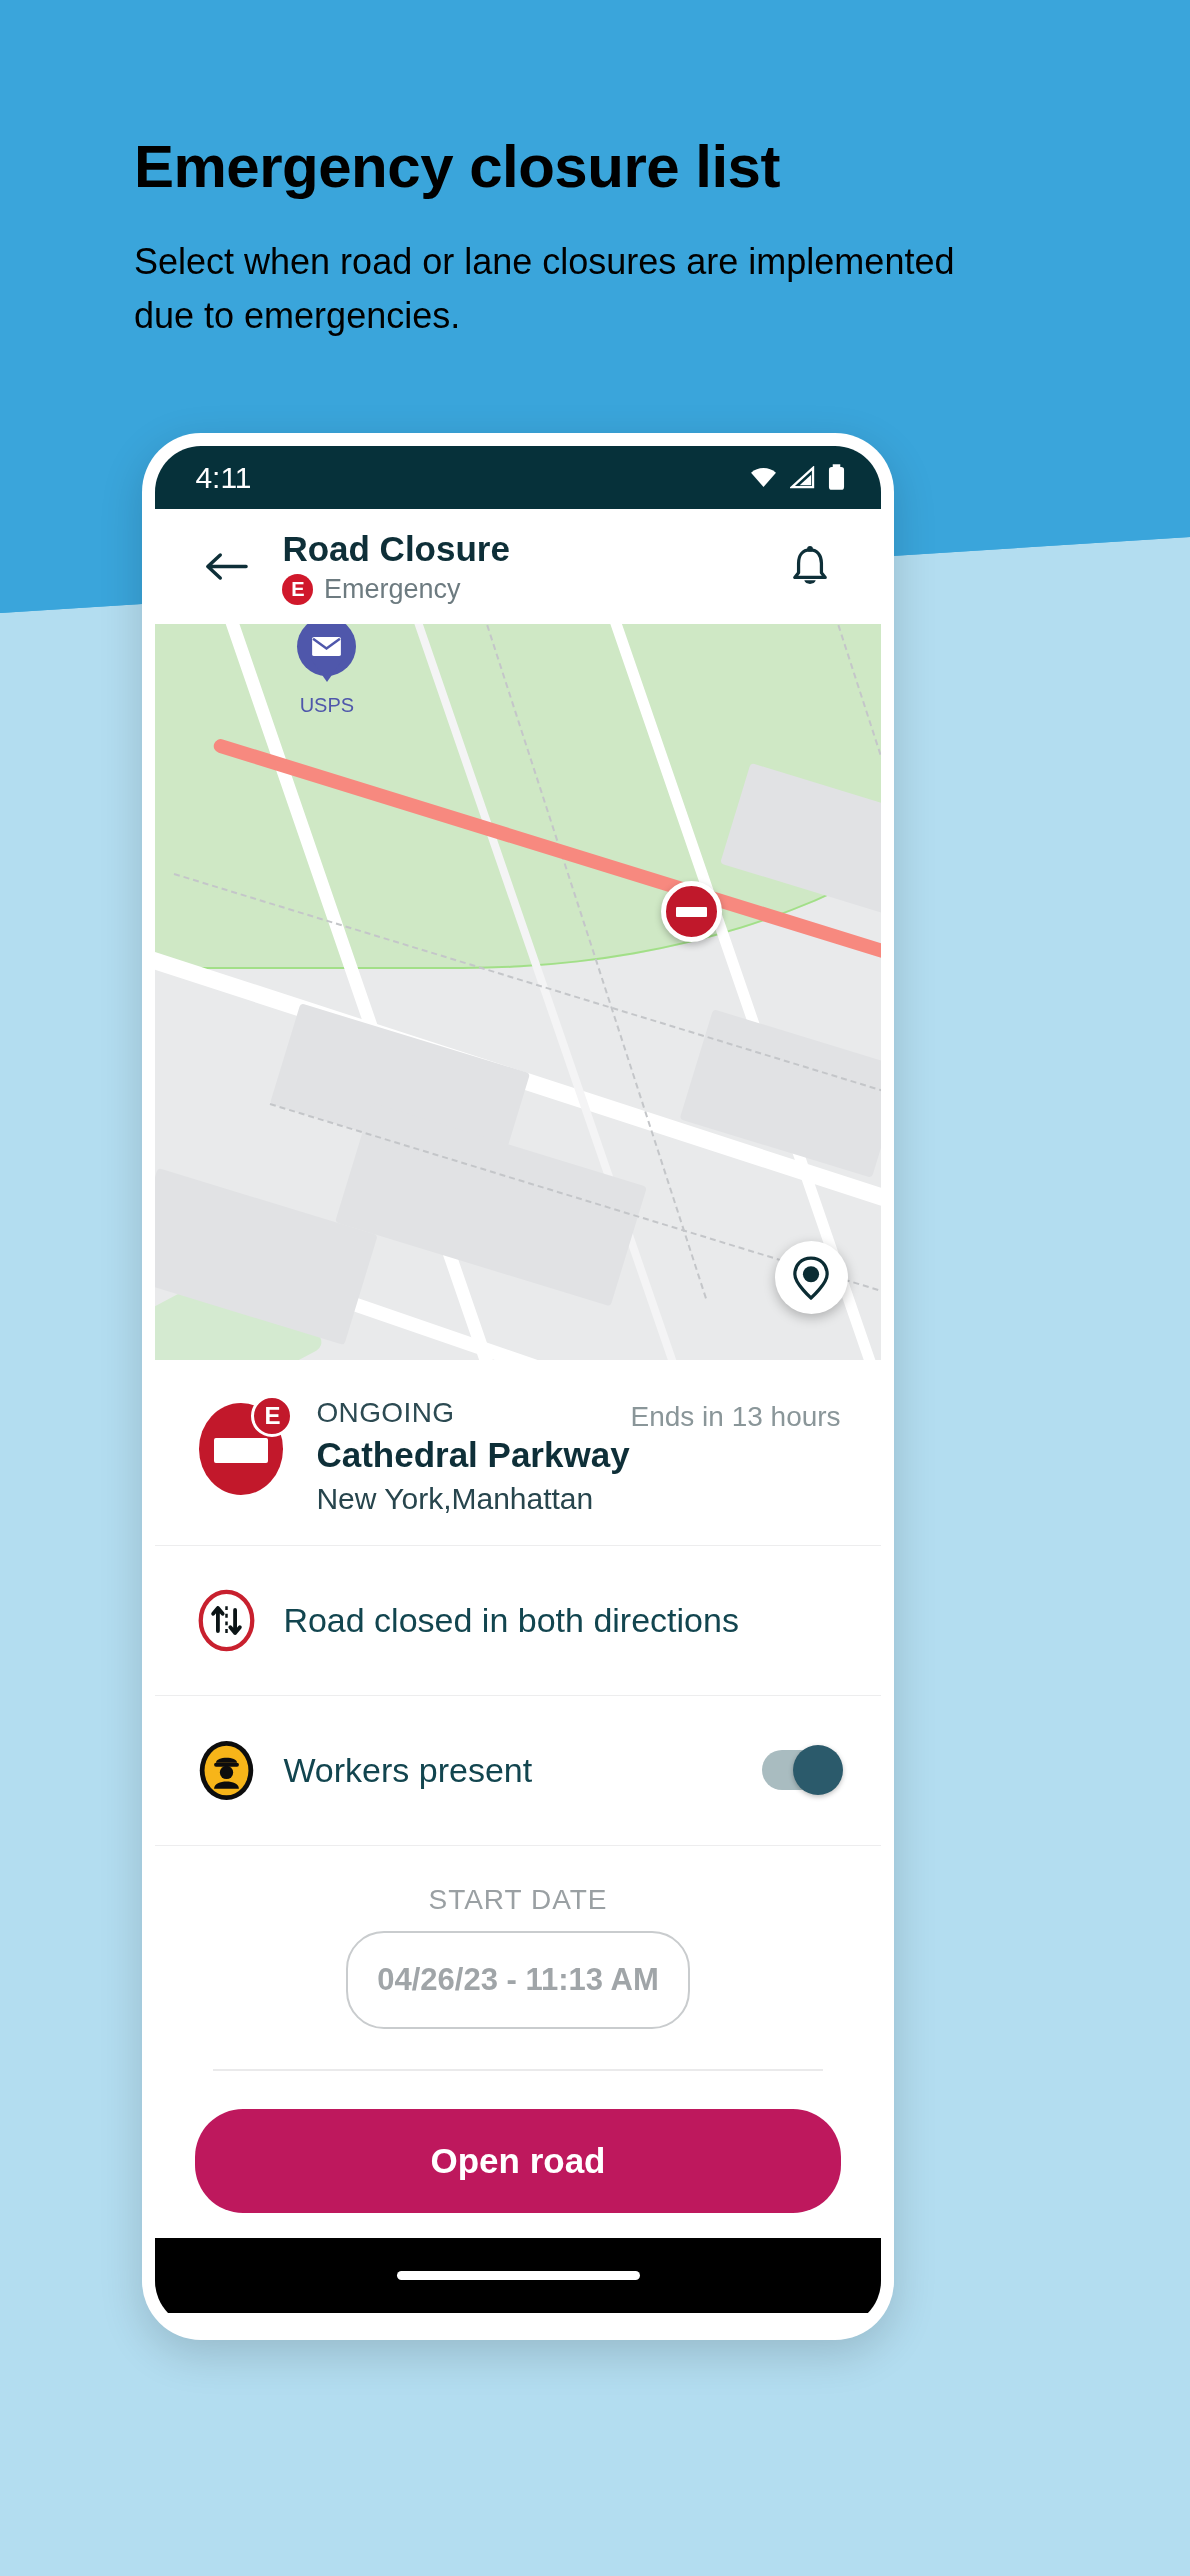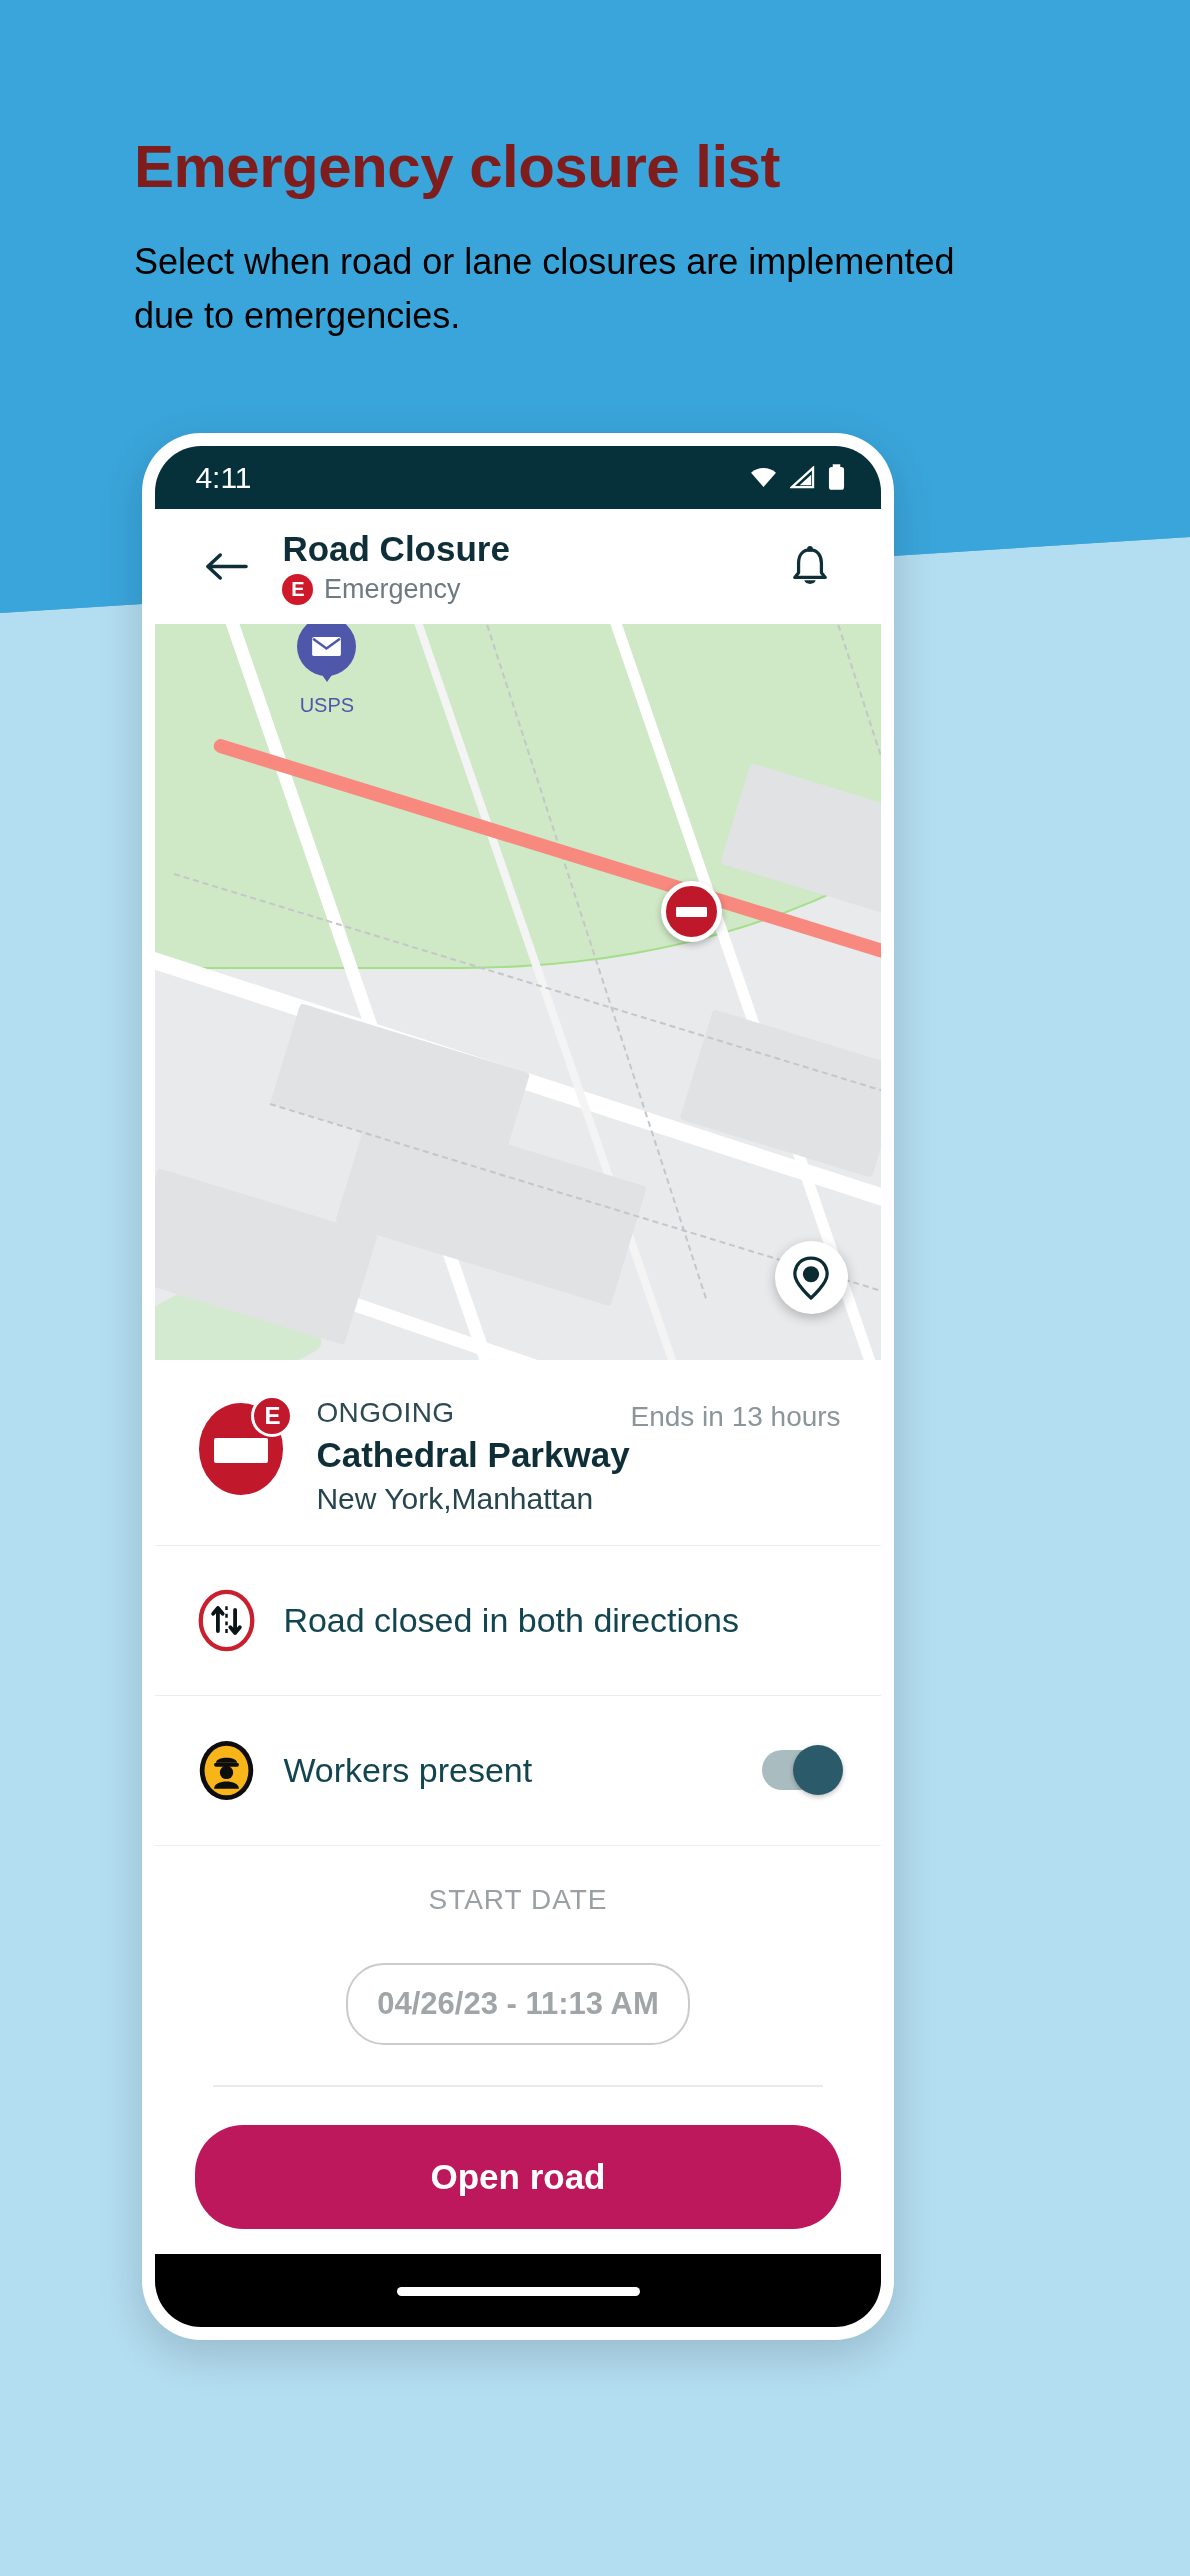--- a/index.html
+++ b/index.html
@@ -26,21 +26,21 @@
     position: absolute;
     left: 0; top: 0; width: 1190px; height: 690px;
     background: #3aa5db;
     clip-path: polygon(0 0, 1190px 0, 1190px 537px, 0 613px);
   }
 
   .page-title {
     position: absolute;
     left: 134px; top: 134px;
     width: 958px;
-    color: #7f1d1d;
+    color: #000000;
     font-size: 60px;
     font-weight: bold;
     letter-spacing: -0.5px;
     line-height: 1.1;
   }
   .page-sub {
     position: absolute;
     left: 134px; top: 235px;
     width: 834px;
     color: #000000;
@@ -294,26 +294,25 @@
     padding: 38px 40px 0 40px;
     gap: 27px;
     justify-content: center;
   }
   .date-col { display: flex; flex-direction: column; align-items: center; }
   .date-lab { font-size: 28px; letter-spacing: 1px; margin-bottom: 15.3px; }
   .date-lab.start { color: #9aa0a3; }
   .date-lab.end { color: #123943; }
   .date-pill {
     border-radius: 38px;
-    padding: 21px 29px;
+    padding: 29px 29px;
     font-size: 31px;
     font-weight: bold;
     text-align: center;
     white-space: nowrap;
-    margin-top: 32px;
   }
   .date-pill.start { border: 2.9px solid #c9ccce; color: #a0a5a8; }
   .date-pill.end { border: 3.8px solid #113840; color: #0c3039; }
 
   .divider-wrap { padding: 40px 58px 0 58px; }
   .divider { height: 1.9px; background: #eaeaeb; }
 
   .cta-wrap { padding: 38px 40px 0 40px; }
   .cta {
     display: block; width: 100%;

